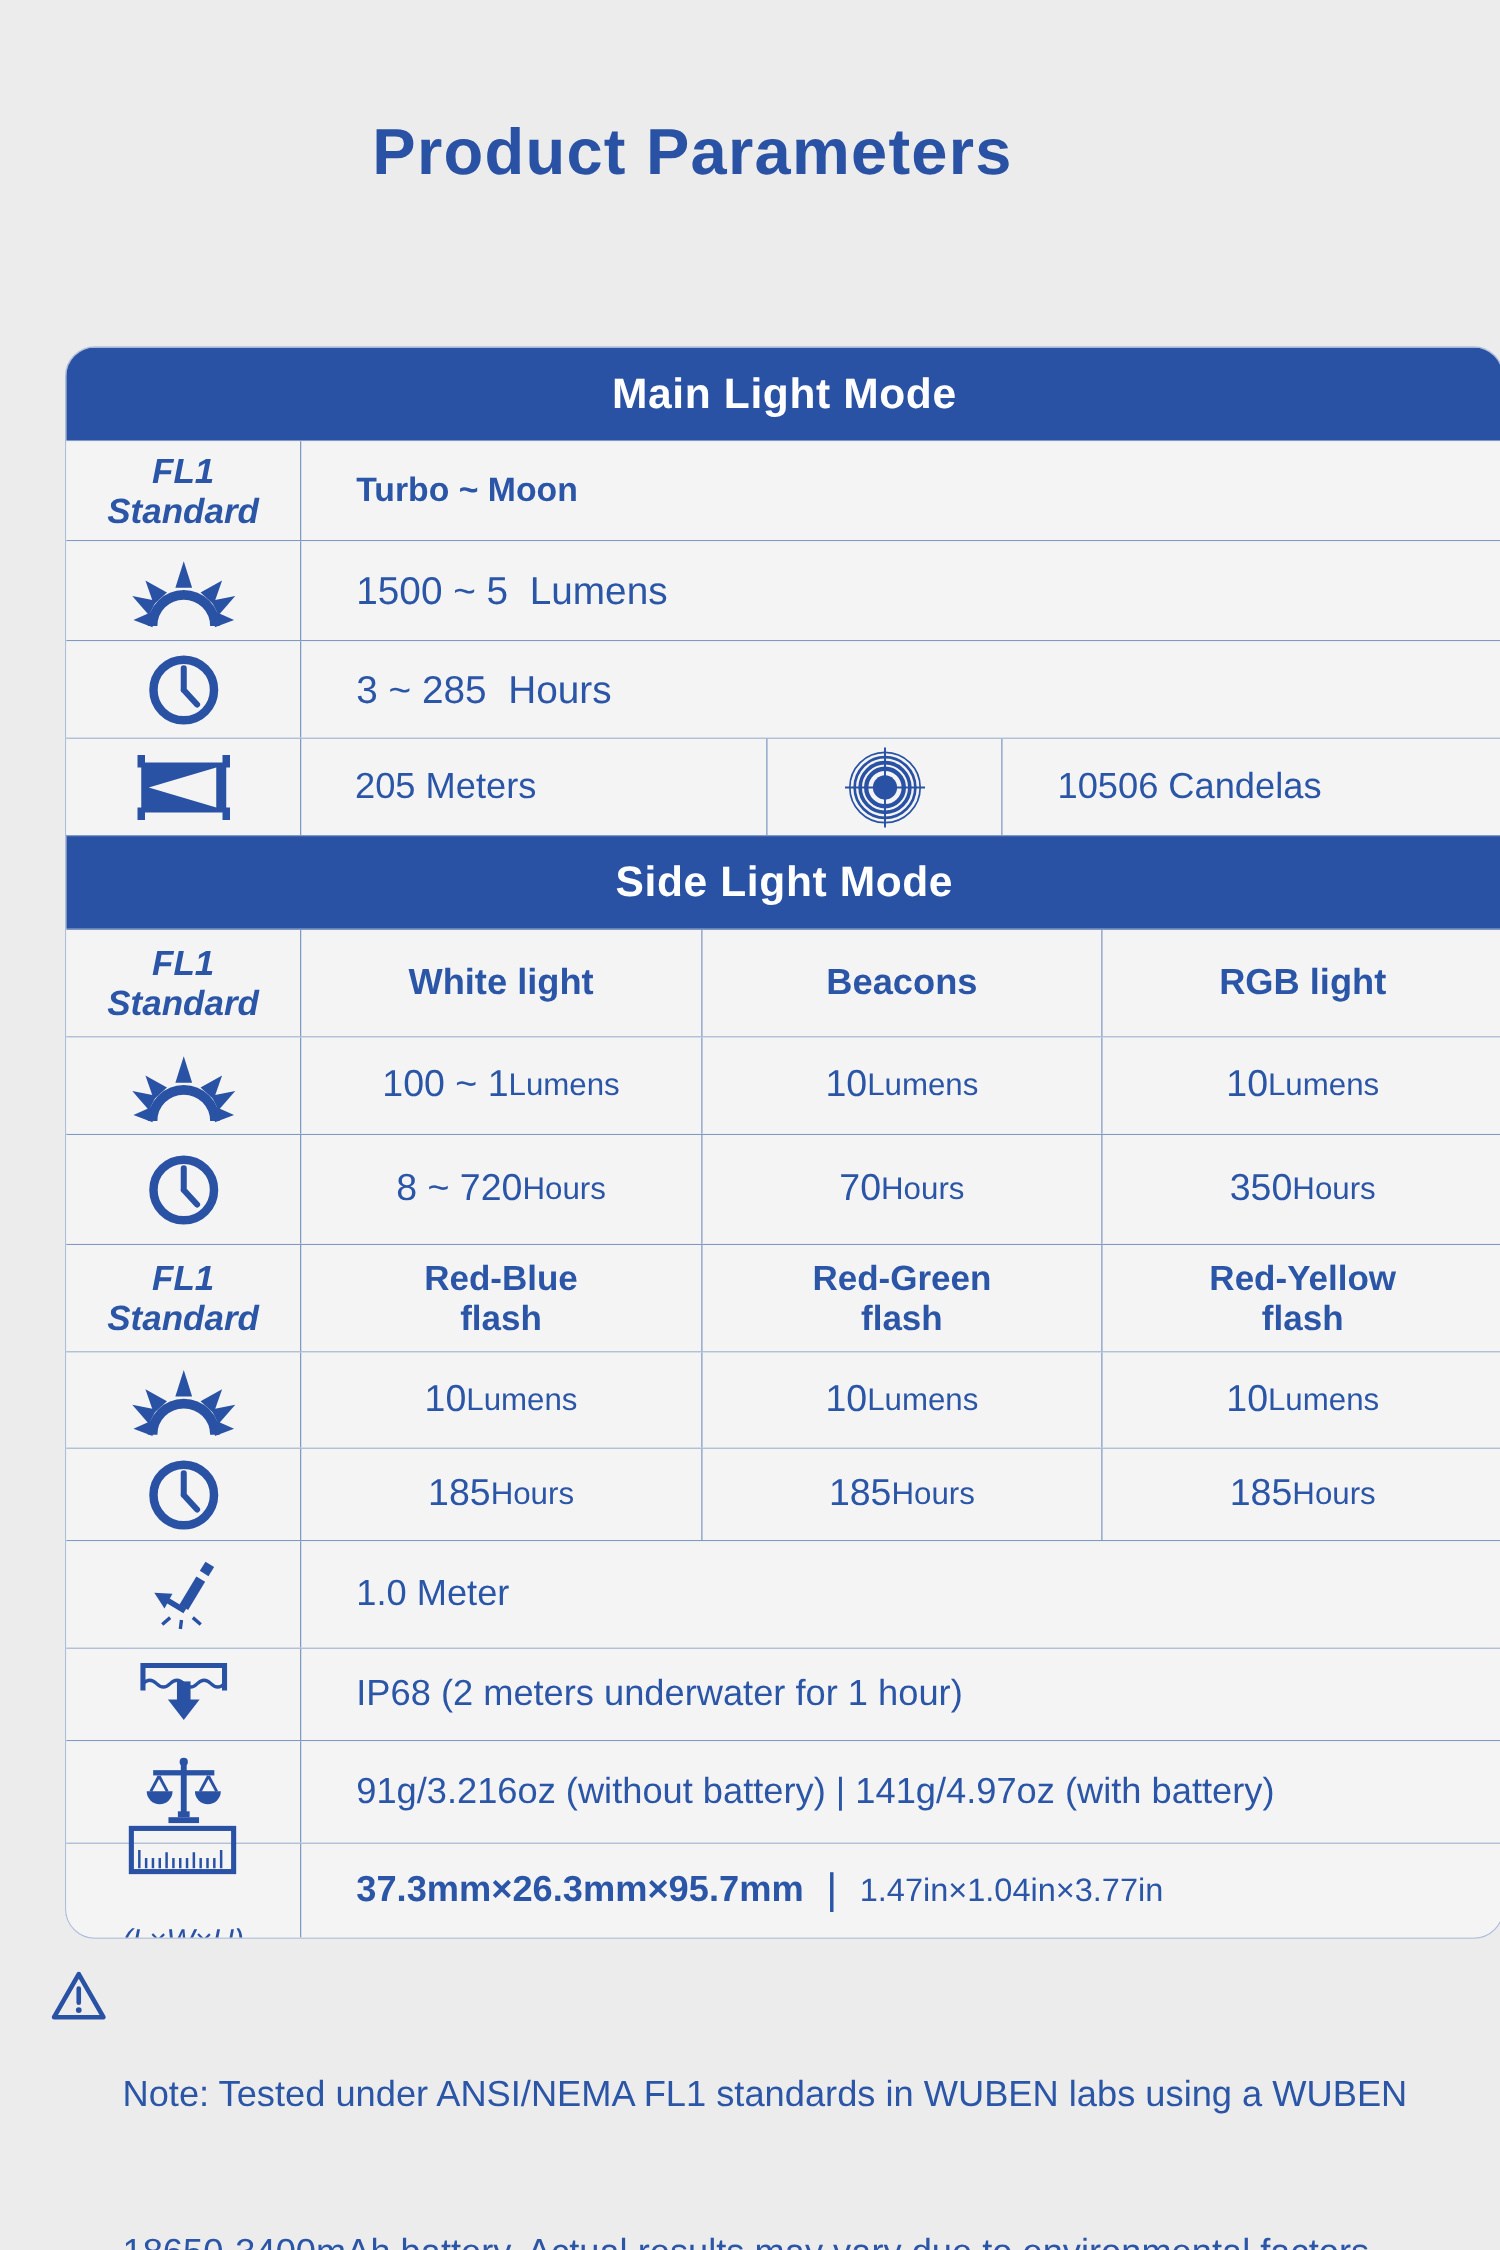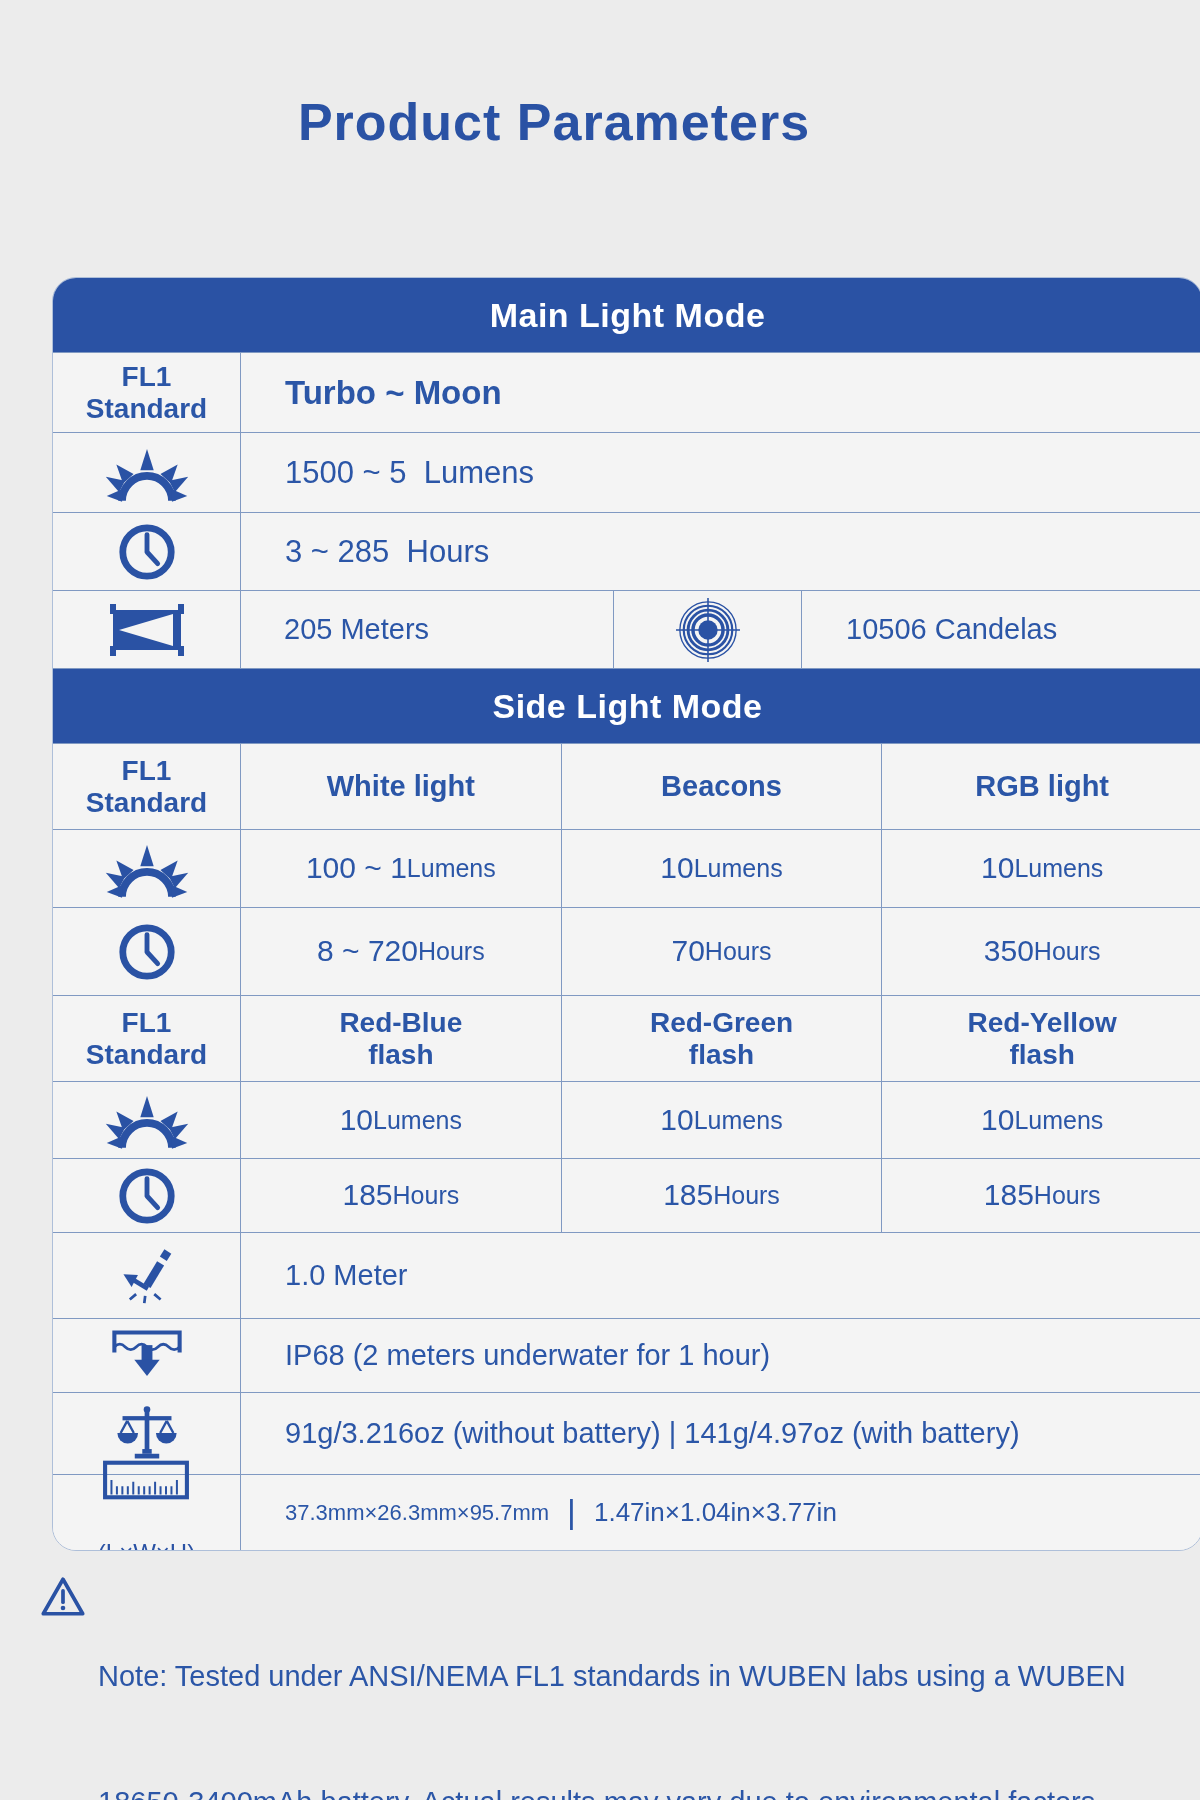--- a/index.html
+++ b/index.html
@@ -18,35 +18,35 @@
   .ptable{
     margin:126px 36px 0 52px;width:1151px;box-sizing:border-box;
     border:1px solid #aebfd9;border-radius:24px;overflow:hidden;background:var(--cell);
   }
   .row{display:flex;box-sizing:border-box;}
   .row + .row{border-top:1px solid var(--line);}
   .hdr{background:var(--blue);color:#fff;align-items:center;justify-content:center;
        font-size:34px;font-weight:700;letter-spacing:.5px;}
   .c{display:flex;align-items:center;justify-content:center;box-sizing:border-box;background:var(--cell);}
   .c + .c{border-left:1px solid var(--line);}
-  .ci{flex:0 0 187px;color:var(--blue);}
+  .ci{flex:0 0 187px;color:var(--blue);font-style:italic;}
   .rest{flex:1;justify-content:flex-start;padding-left:44px;}
   .c3{flex:1 1 0;}
   .cm{flex:0 0 373px;justify-content:flex-start;padding-left:43px;}
   .cbi{flex:0 0 188px;color:var(--blue);}
   .fl1{flex-direction:column;font-weight:700;font-size:28px;line-height:1.12;color:var(--txt);}
-  .bigval{font-size:33px;font-weight:700;}
+  .bigval{font-size:27px;font-weight:700;}
   .v{font-size:31px;font-weight:400;white-space:pre;}
   .sv{font-size:29px;font-weight:400;white-space:pre;}
   .colhead{font-size:29px;font-weight:700;}
   .stackhead{display:flex;flex-direction:column;align-items:center;font-size:28px;font-weight:700;line-height:1.12;}
   .stack{display:flex;flex-direction:row;align-items:center;line-height:1.22;}
   .stack .num{font-size:30px;}
   .stack .unit{font-size:25px;}
-  .dim-mm{font-size:22px;white-space:pre;}
+  .dim-mm{font-size:29px;white-space:pre;font-weight:bold;}
   .dim-sep{font-size:34px;font-weight:300;margin:0 18px;position:relative;top:-1px;}
   .dim-in{font-size:26px;white-space:pre;}
   .icol{display:flex;flex-direction:column;align-items:center;justify-content:center;line-height:1;gap:40px;}
   .dimlabel{font-size:24px;margin-top:1px;}
   .note{display:flex;margin:20px 30px 0 40px;align-items:flex-start;}
   .note svg{flex:0 0 auto;margin-top:4px;}
   .notelines{margin-left:12px;font-size:29px;line-height:42px;white-space:pre;}
   svg{display:block;}
 </style>
 </head>

